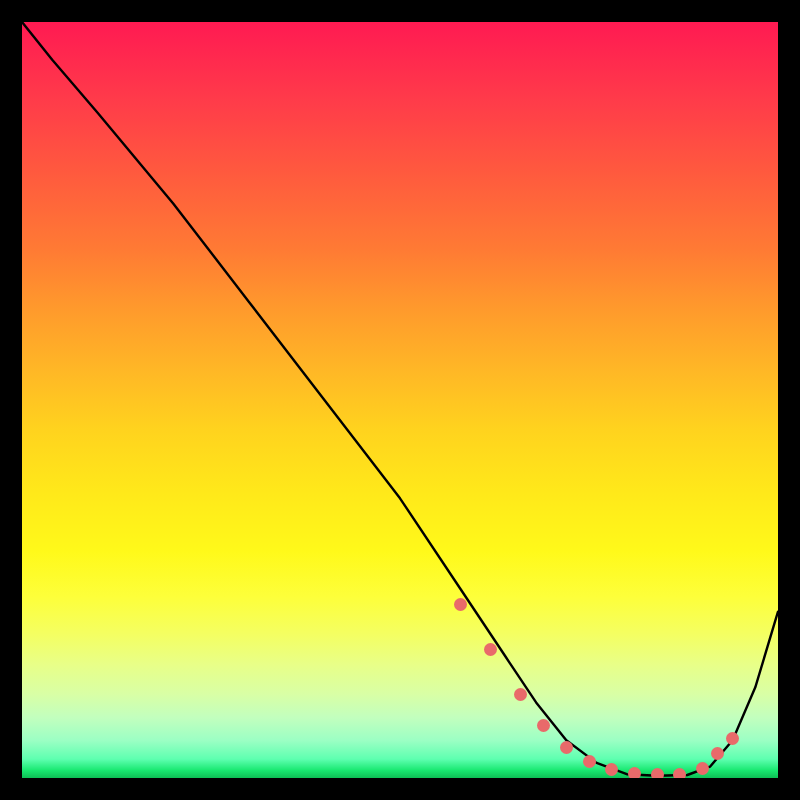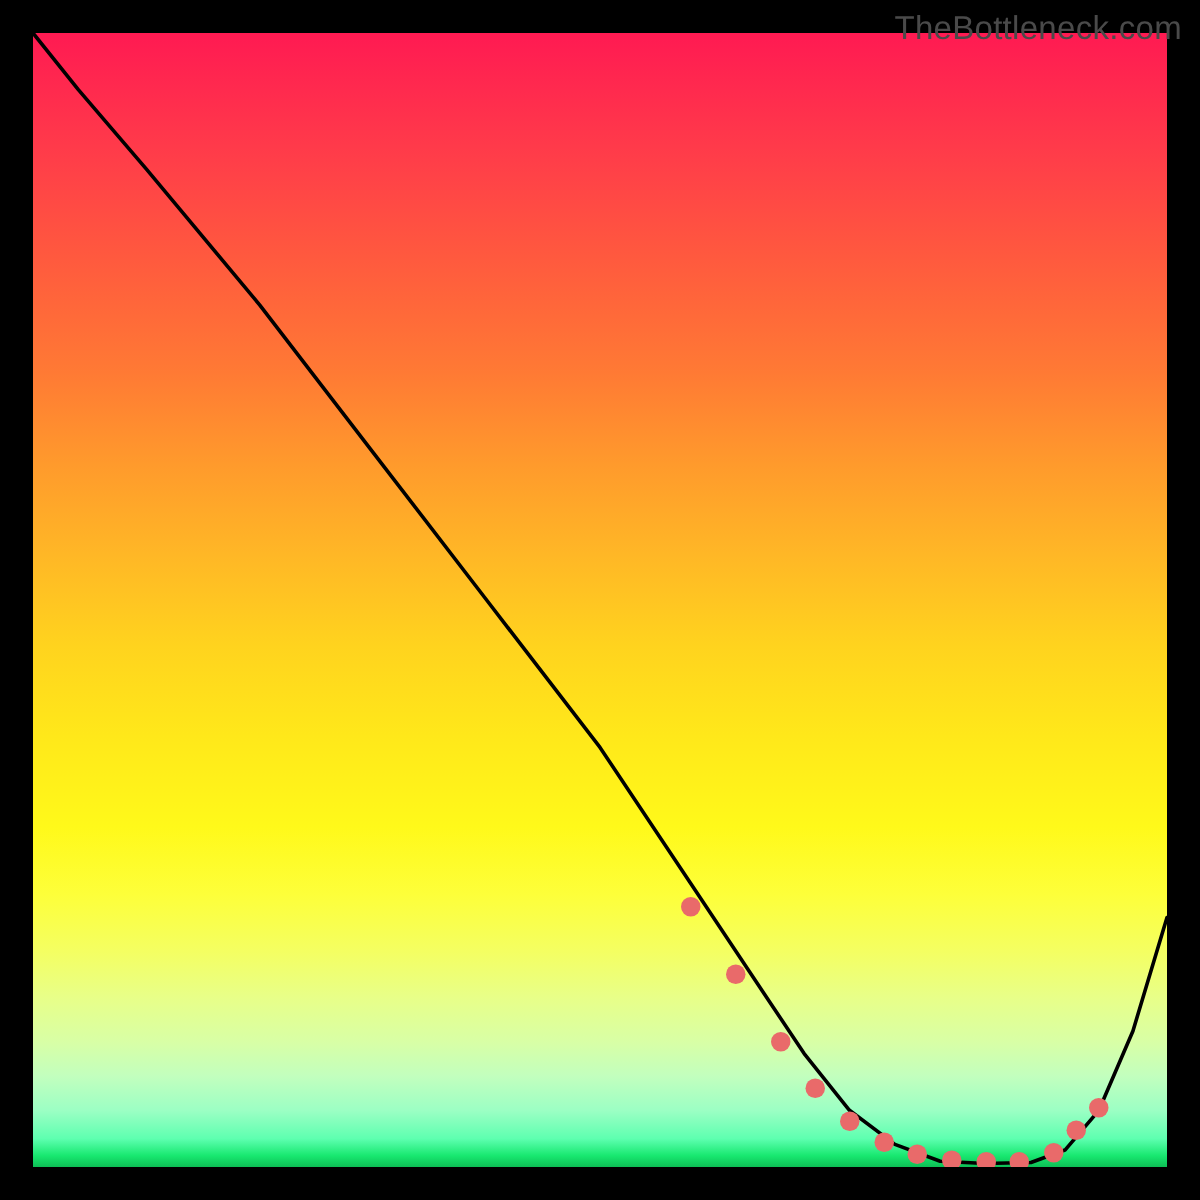--- a/index.html
+++ b/index.html
@@ -81,21 +81,20 @@
     margin-top: -6.5px;
     border-radius: 50%;
     background: #e96a6a;
   }
 </style>
 </head>
 <body>
 
 <div class="stage">
 
-  <div class="watermark">TheBottleneck.com</div>
 
   <div class="plot">
     <div class="gradient"></div>
 
     <svg class="curve-svg" viewBox="0 0 756 756" preserveAspectRatio="none">
       <path id="curve-path" d="M0.0 0.0 L30.2 37.8 L75.6 90.7 L151.2 181.4 L226.8 279.7 L302.4 378.0 L378.0 476.3 L438.5 567.0 L483.8 635.0 L514.1 680.4 L544.3 718.2 L574.6 740.9 L604.8 752.2 L635.0 753.7 L665.3 753.0 L688.0 744.7 L710.6 718.2 L733.3 665.3 L756.0 589.7" fill="none" stroke="#000" stroke-width="2.4" stroke-linecap="round" stroke-linejoin="round"></path>
     </svg>
 
     <div class="dots" id="dots">
         <div class="dot" style="left: 438.48px; top: 582.12px;"></div>

